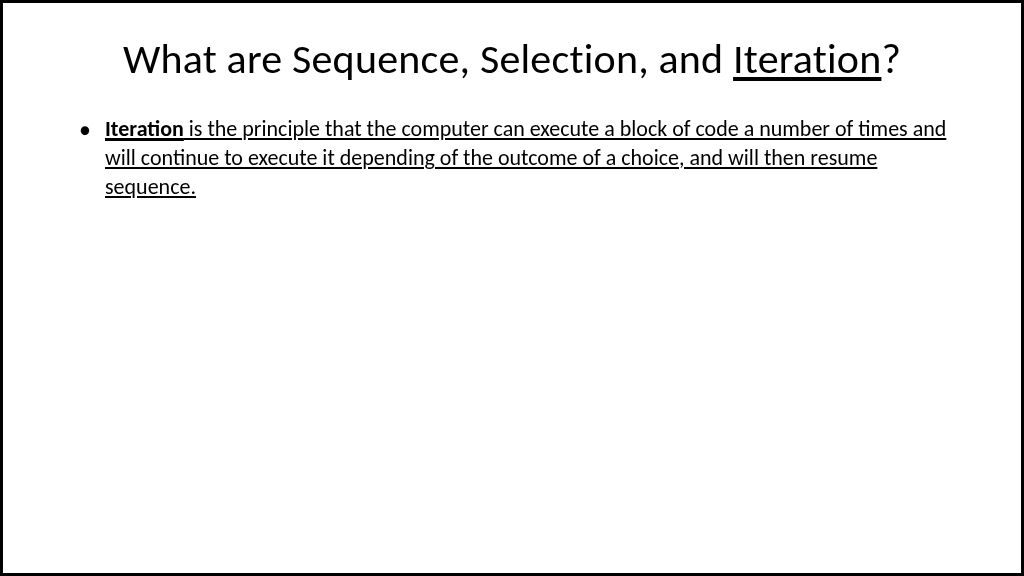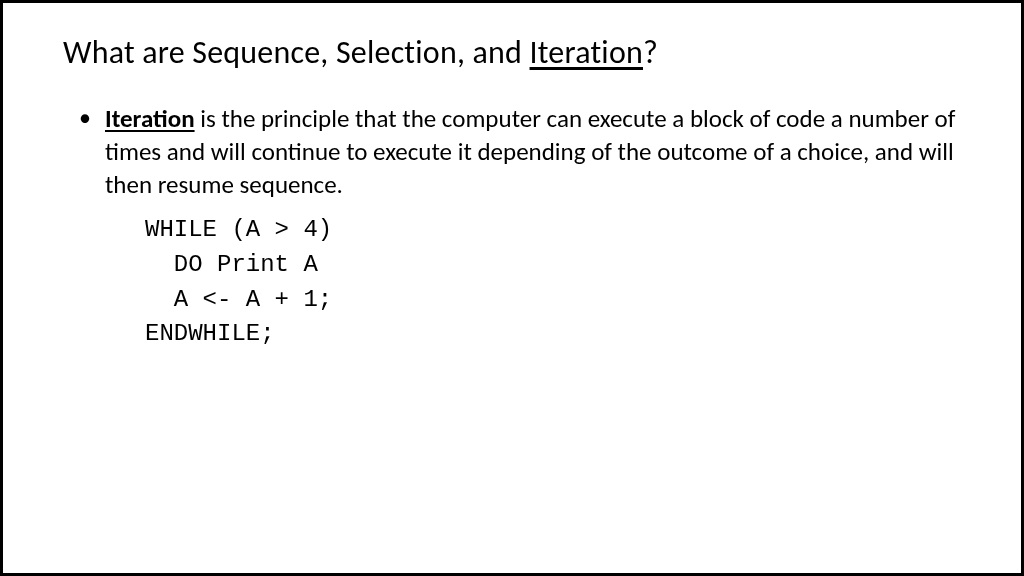--- a/index.html
+++ b/index.html
@@ -15,42 +15,43 @@
       color: #000;
       position: relative;
     }
     .slide {
       width: 100%;
       height: 100%;
       border: 3px solid #000;
       padding: 30px 60px 40px 60px;
     }
     .title {
-      font-size: 32px;
+      font-size: 42px;
       font-weight: 400;
-      text-align: left;
+      text-align: center;
       margin-bottom: 30px;
       letter-spacing: 0.2px;
     }
     .title .underline {
       text-decoration: underline;
       text-underline-offset: 4px;
     }
     .content {
       padding-left: 10px;
     }
     ul {
       list-style: none;
     }
     li {
       position: relative;
       padding-left: 32px;
-      font-size: 25px;
+      font-size: 22px;
       line-height: 1.32;
       margin-bottom: 12px;
+      text-decoration: underline;
     }
     li::before {
       content: "•";
       position: absolute;
       left: 6px;
       top: 0;
       font-size: 24px;
     }
     .bold-underline {
       font-weight: 700;
@@ -72,18 +73,14 @@
 <div class="slide">
   <h1 class="title">
     <span>What are Sequence, Selection, and </span><span class="underline">Iteration</span><span>?</span>
   </h1>
   <div class="content">
     <ul>
       <li>
         <span class="bold-underline">Iteration</span><span> is the principle that the computer can execute a block of code a number of times and will continue to execute it depending of the outcome of a choice, and will then resume sequence.</span>
       </li>
     </ul>
-    <div class="code-block"><span>WHILE (A &gt; 4)</span>
-<span>  DO Print A</span>
-<span>  A &lt;- A + 1;</span>
-<span>ENDWHILE;</span></div>
   </div>
 </div>
 
 </body></html>

